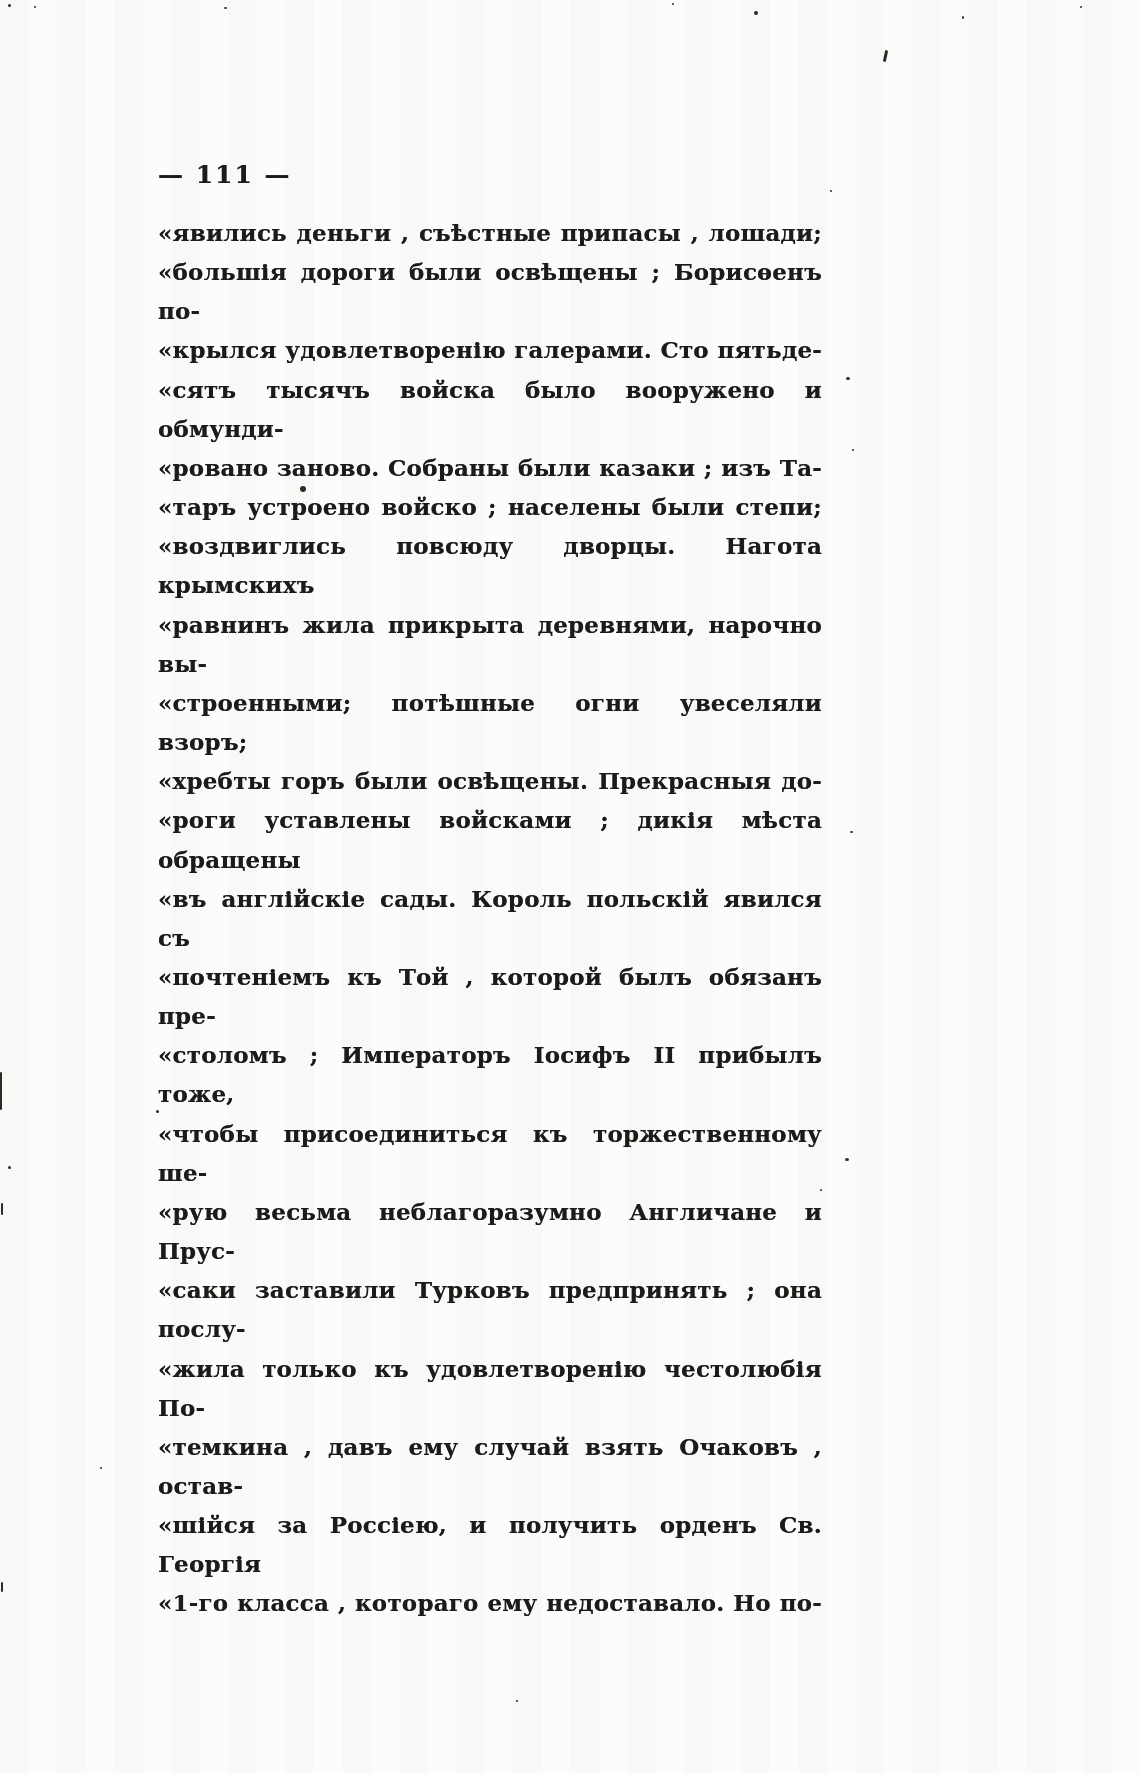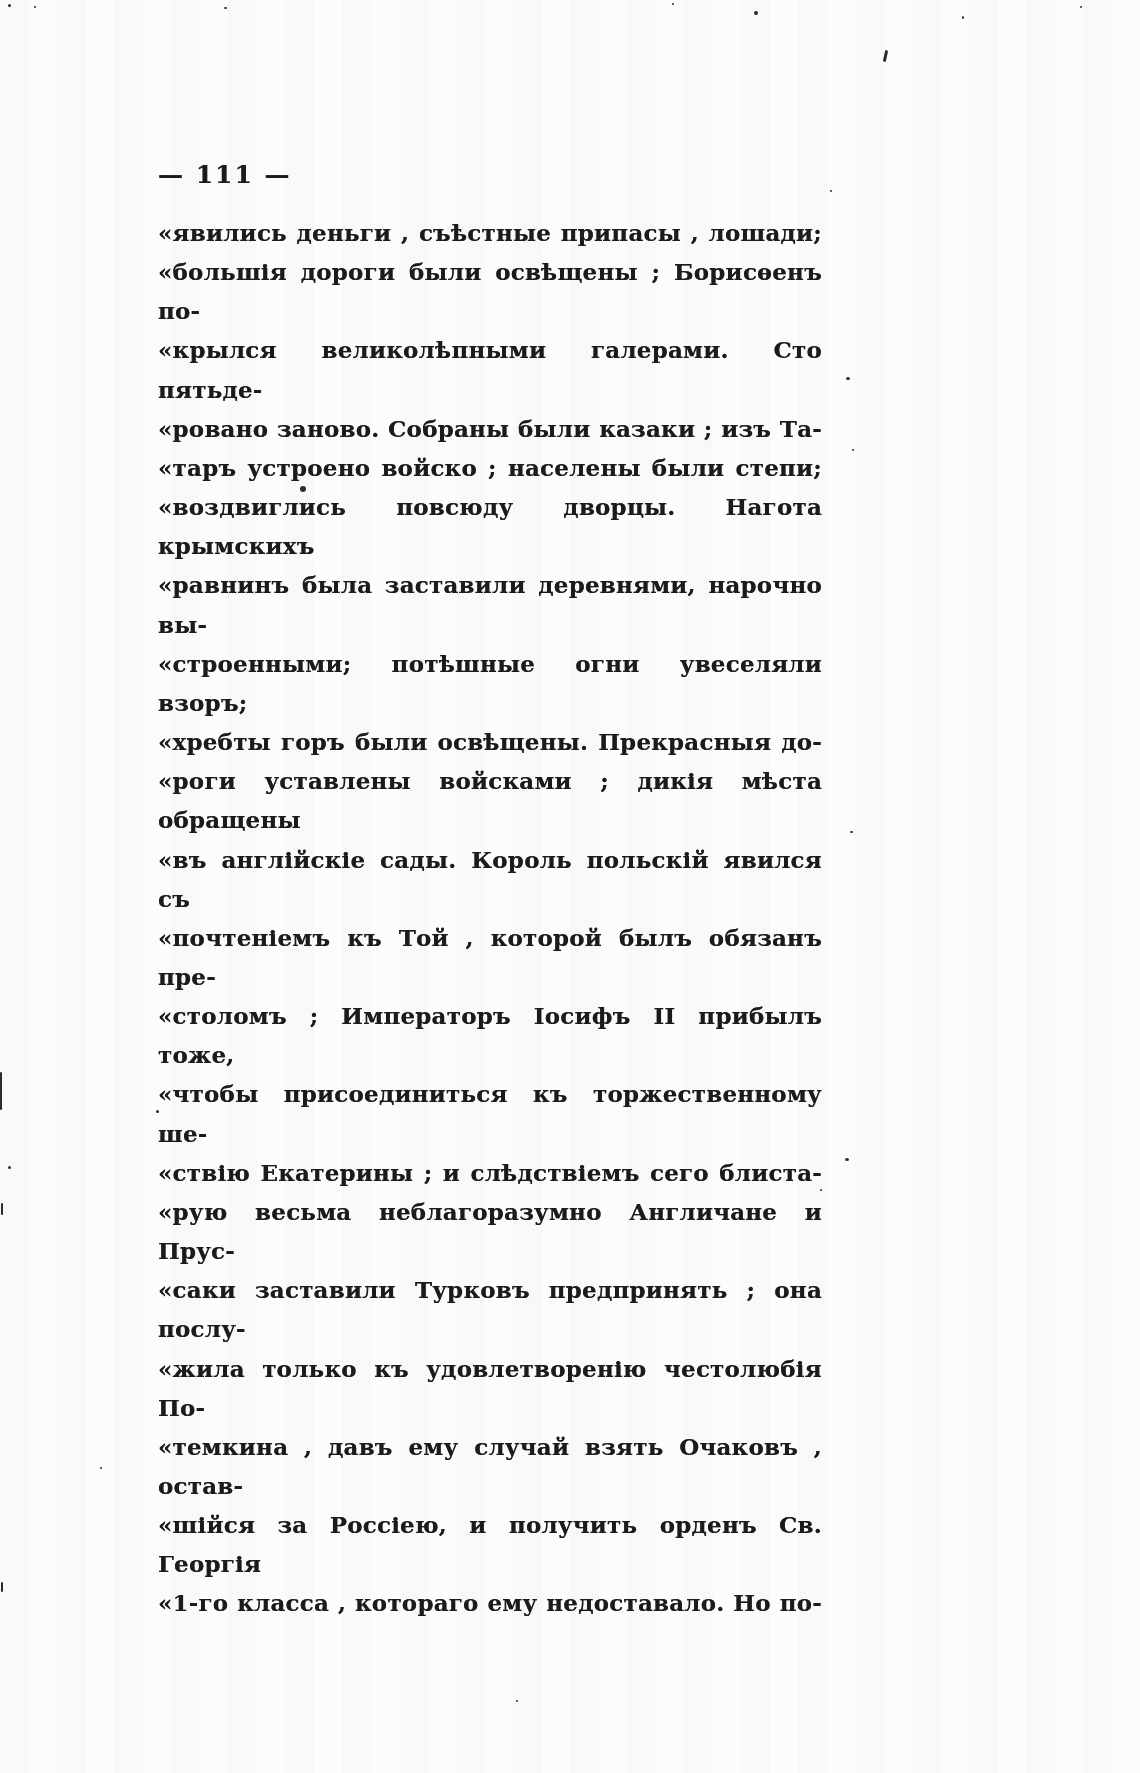--- a/index.html
+++ b/index.html
@@ -66,33 +66,33 @@
 </head>
 <body>
 
 <div class="page">
 
   <div class="page-number">— 111 —</div>
 
   <div class="text-block">
     <div class="line">«явились деньги , съѣстные припасы , лошади;</div>
     <div class="line">«большія дороги были освѣщены ; Борисѳенъ по-</div>
-    <div class="line">«крылся великолѣпными галерами. Сто пятьде-</div>
+    <div class="line">«крылся удовлетворенію галерами. Сто пятьде-</div>
+    <div class="line">«сятъ тысячъ войска было вооружено и обмунди-</div>
     <div class="line">«ровано заново. Собраны были казаки ; изъ Та-</div>
     <div class="line">«таръ устроено войско ; населены были степи;</div>
     <div class="line">«воздвиглись повсюду дворцы. Нагота крымскихъ</div>
-    <div class="line">«равнинъ была заставили деревнями, нарочно вы-</div>
+    <div class="line">«равнинъ жила прикрыта деревнями, нарочно вы-</div>
     <div class="line">«строенными; потѣшные огни увеселяли взоръ;</div>
     <div class="line">«хребты горъ были освѣщены. Прекрасныя до-</div>
     <div class="line">«роги уставлены войсками ; дикія мѣста обращены</div>
     <div class="line">«въ англійскіе сады. Король польскій явился съ</div>
     <div class="line">«почтеніемъ къ Той , которой былъ обязанъ пре-</div>
     <div class="line">«столомъ ; Императоръ Іосифъ II прибылъ тоже,</div>
     <div class="line">«чтобы присоединиться къ торжественному ше-</div>
-    <div class="line">«ствію Екатерины ; и слѣдствіемъ сего блиста-</div>
     <div class="line">«рую весьма неблагоразумно Англичане и Прус-</div>
     <div class="line">«саки заставили Турковъ предпринять ; она послу-</div>
     <div class="line">«жила только къ удовлетворенію честолюбія По-</div>
     <div class="line">«темкина , давъ ему случай взять Очаковъ , остав-</div>
     <div class="line">«шійся за Россіею, и получить орденъ Св. Георгія</div>
     <div class="line">«1-го класса , котораго ему недоставало. Но по-</div>
 
   </div>
 
   <i class="speck" style="left:8px; top:4px; width:3px; height:3px;"></i>

